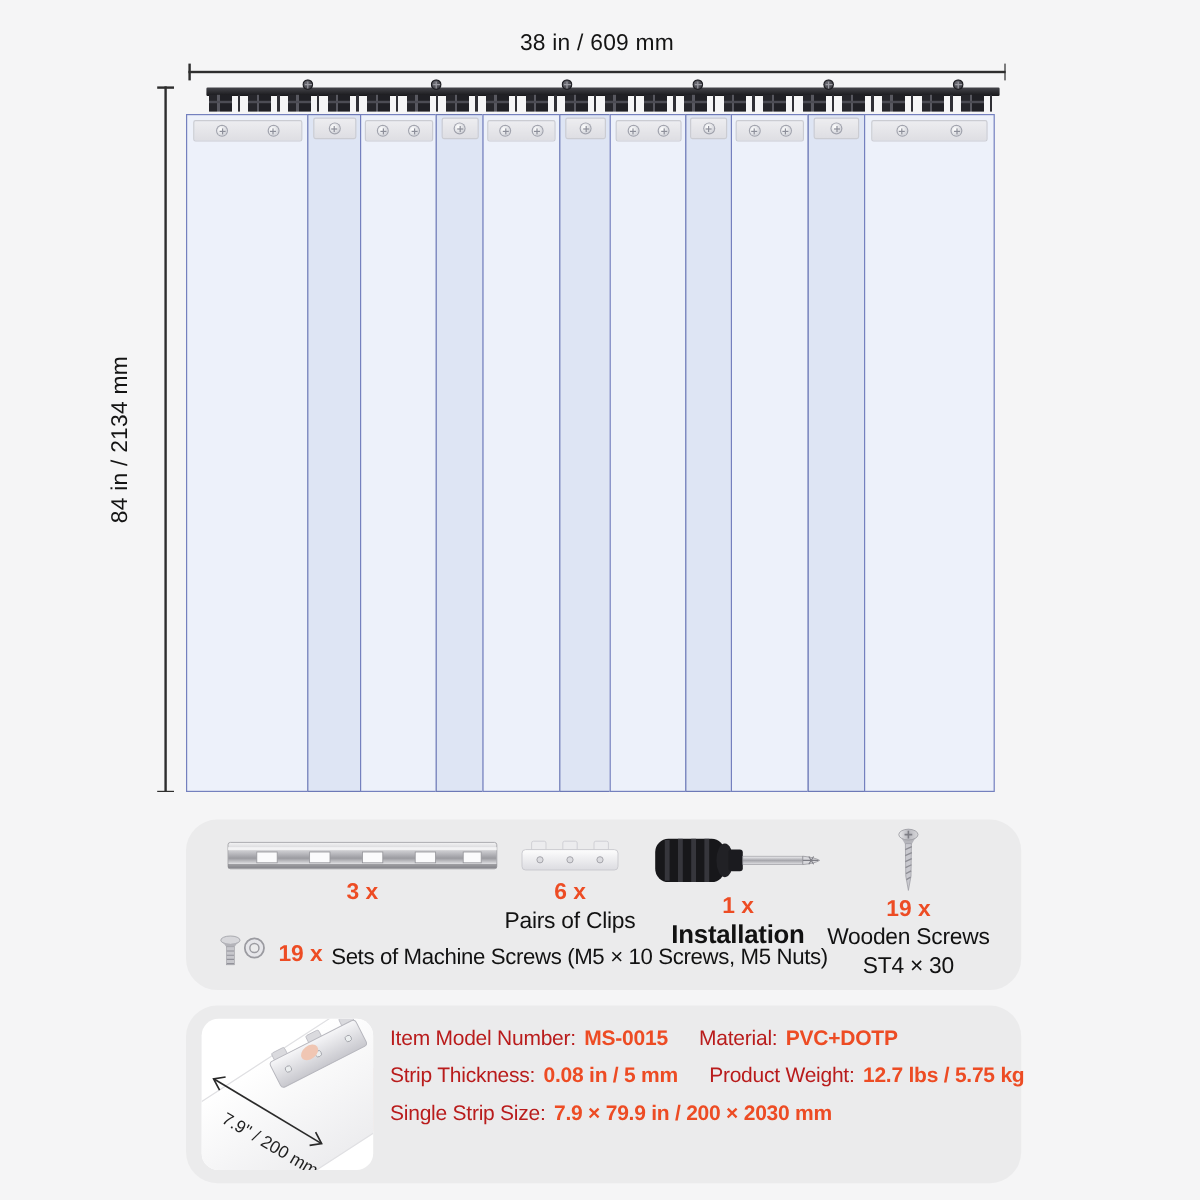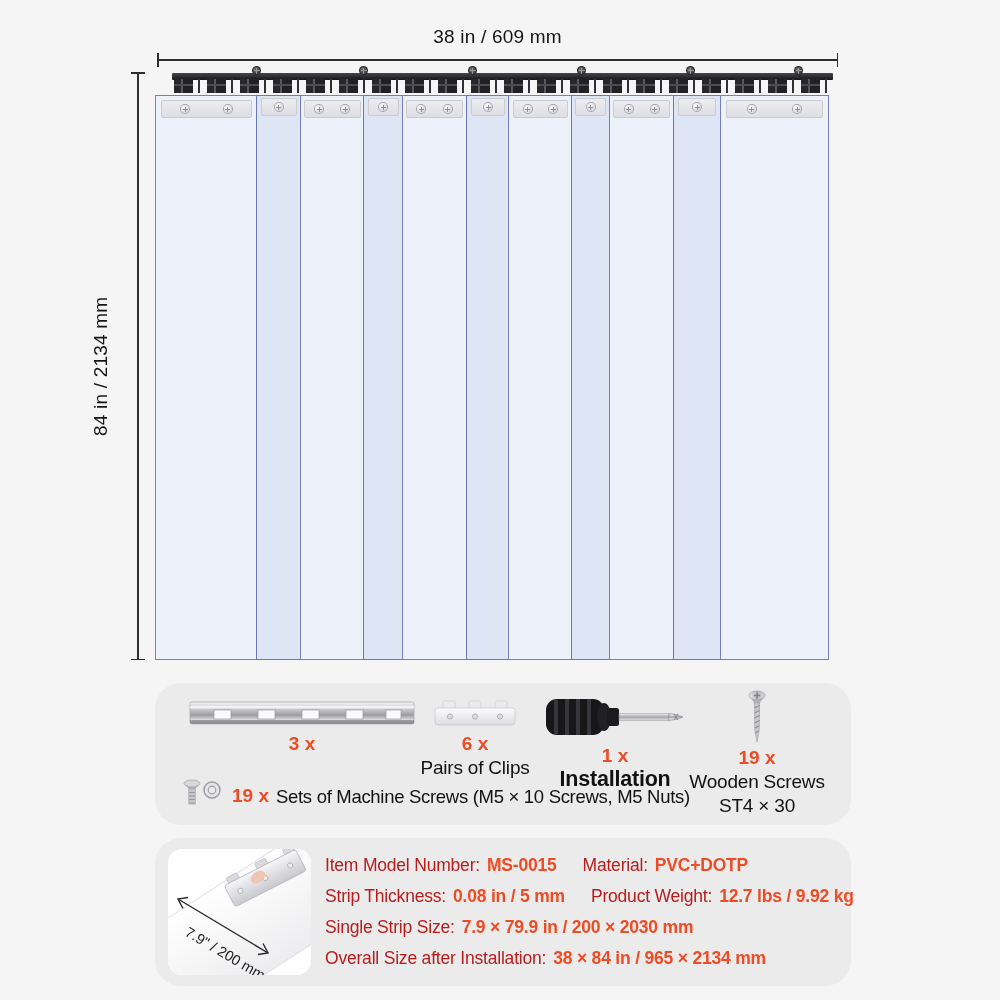--- a/index.html
+++ b/index.html
@@ -348,28 +348,23 @@
         </span>
         <span class="spec-pair">
           <span class="lbl">Material:</span><span class="val">PVC+DOTP</span>
         </span>
       </div>
       <div class="spec-row">
         <span class="spec-pair">
           <span class="lbl">Strip Thickness:</span><span class="val">0.08 in / 5 mm</span>
         </span>
         <span class="spec-pair">
-          <span class="lbl">Product Weight:</span><span class="val">12.7 lbs / 9.92 kg</span>
+          <span class="lbl">Product Weight:</span><span class="val">12.7 lbs / 5.75 kg</span>
         </span>
       </div>
       <div class="spec-row">
         <span class="spec-pair">
           <span class="lbl">Single Strip Size:</span><span class="val">7.9 × 79.9 in / 200 × 2030 mm</span>
-        </span>
-      </div>
-      <div class="spec-row">
-        <span class="spec-pair">
-          <span class="lbl">Overall Size after Installation:</span><span class="val">38 × 84 in / 965 × 2134 mm</span>
         </span>
       </div>
     </div>
   </div>
 </div>
 
 </body></html>

